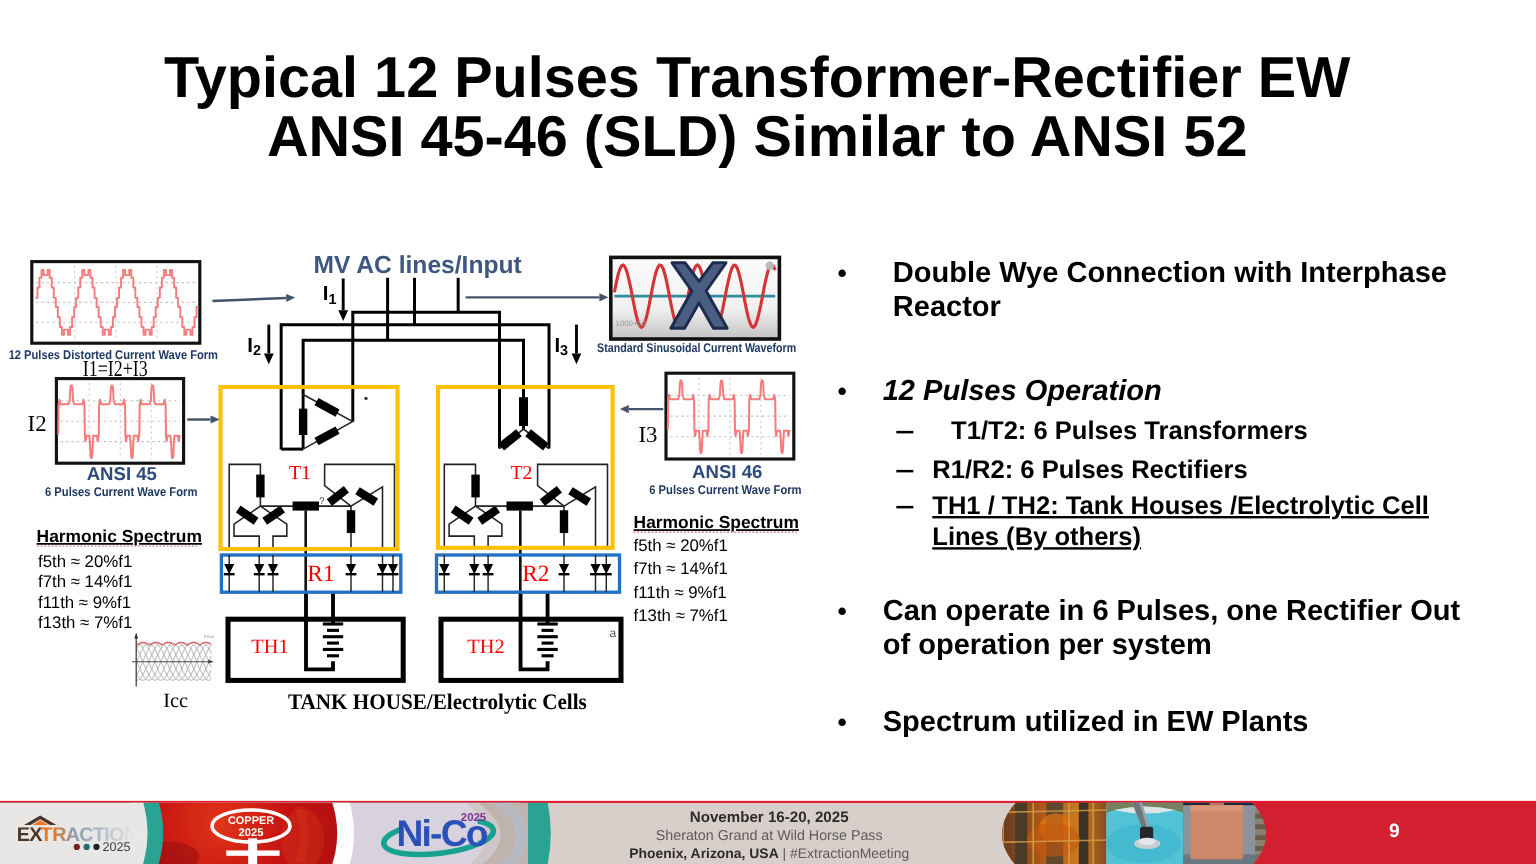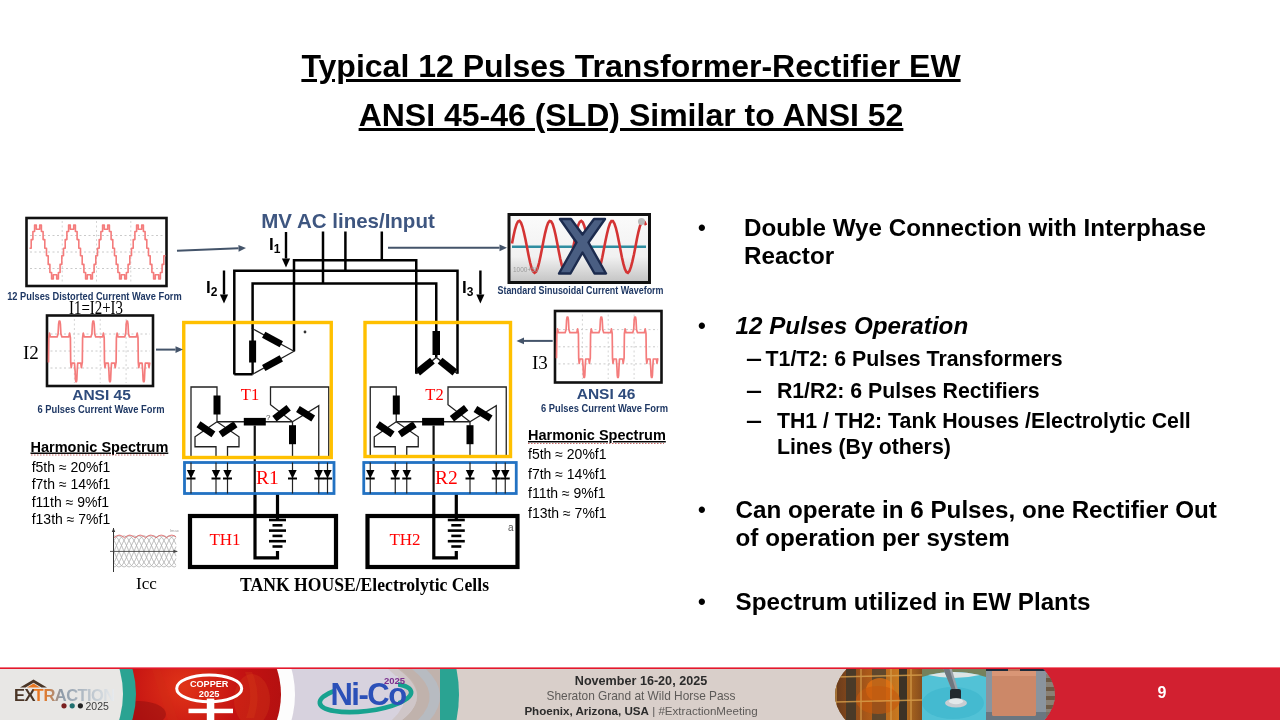--- a/index.html
+++ b/index.html
@@ -2,21 +2,21 @@
 <html><head>
 <meta charset="utf-8">
 <style>
 html,body { margin:0; padding:0; width:1280px; height:720px; background:#fff; overflow:hidden; }
 #slide { position:relative; width:1280px; height:720px; font-family:"Liberation Sans",sans-serif; }
 .abs { position:absolute; }
 </style>
 </head>
 <body>
 <div id="slide">
-  <div class="abs" style="left:0; top:42px; width:1262px; text-align:center; font-size:32px; font-weight:bold; line-height:48.5px; color:#000;text-decoration:underline;">Typical 12 Pulses Transformer-Rectifier EW<br>ANSI 45-46 (SLD) Similar to ANSI 52</div>
+  <div class="abs" style="left:0; top:42px; width:1262px; text-align:center; font-size:48px; font-weight:bold; line-height:48.5px; color:#000;">Typical 12 Pulses Transformer-Rectifier EW<br>ANSI 45-46 (SLD) Similar to ANSI 52</div>
 
   <svg class="abs" style="left:0; top:0;" width="1280" height="720" viewBox="0 0 1280 720">
 <rect x="26.5" y="218" width="140" height="68" fill="#fff" stroke="#111" stroke-width="2.6"></rect>
 <line x1="30" y1="235.5" x2="163" y2="235.5" stroke="#c4c4c4" stroke-width="0.9" stroke-dasharray="2 2.5"></line>
 <line x1="30" y1="252.0" x2="163" y2="252.0" stroke="#c4c4c4" stroke-width="0.9" stroke-dasharray="2 2.5"></line>
 <line x1="30" y1="268.5" x2="163" y2="268.5" stroke="#c4c4c4" stroke-width="0.9" stroke-dasharray="2 2.5"></line>
 <line x1="62.2" y1="221" x2="62.2" y2="283" stroke="#cfcfcf" stroke-width="0.9" stroke-dasharray="2 2.5"></line>
 <line x1="96.5" y1="221" x2="96.5" y2="283" stroke="#cfcfcf" stroke-width="0.9" stroke-dasharray="2 2.5"></line>
 <line x1="130.8" y1="221" x2="130.8" y2="283" stroke="#cfcfcf" stroke-width="0.9" stroke-dasharray="2 2.5"></line>
 <path d="M29.5,248.2 L31.2,248.2 L31.2,239.6 L32.9,239.6 L32.9,231.5 L34.6,231.5 L34.6,225.0 L36.3,225.0 L36.3,229.3 L39.7,229.3 L39.7,225.0 L41.4,225.0 L41.4,231.5 L43.1,231.5 L43.1,239.6 L44.8,239.6 L44.8,248.2 L46.5,248.2 L46.5,255.8 L48.2,255.8 L48.2,264.4 L49.9,264.4 L49.9,272.5 L51.6,272.5 L51.6,279.0 L53.3,279.0 L53.3,274.7 L56.7,274.7 L56.7,279.0 L58.4,279.0 L58.4,272.5 L60.1,272.5 L60.1,264.4 L61.8,264.4 L61.8,255.8 L63.5,255.8 L63.5,248.2 L65.2,248.2 L65.2,239.6 L66.9,239.6 L66.9,231.5 L68.6,231.5 L68.6,225.0 L70.3,225.0 L70.3,229.3 L73.7,229.3 L73.7,225.0 L75.4,225.0 L75.4,231.5 L77.1,231.5 L77.1,239.6 L78.8,239.6 L78.8,248.2 L80.5,248.2 L80.5,255.8 L82.2,255.8 L82.2,264.4 L83.9,264.4 L83.9,272.5 L85.6,272.5 L85.6,279.0 L87.3,279.0 L87.3,274.7 L90.7,274.7 L90.7,279.0 L92.4,279.0 L92.4,272.5 L94.1,272.5 L94.1,264.4 L95.8,264.4 L95.8,255.8 L97.5,255.8 L97.5,248.2 L99.2,248.2 L99.2,239.6 L100.9,239.6 L100.9,231.5 L102.6,231.5 L102.6,225.0 L104.3,225.0 L104.3,229.3 L107.7,229.3 L107.7,225.0 L109.4,225.0 L109.4,231.5 L111.1,231.5 L111.1,239.6 L112.8,239.6 L112.8,248.2 L114.5,248.2 L114.5,255.8 L116.2,255.8 L116.2,264.4 L117.9,264.4 L117.9,272.5 L119.6,272.5 L119.6,279.0 L121.3,279.0 L121.3,274.7 L124.7,274.7 L124.7,279.0 L126.4,279.0 L126.4,272.5 L128.1,272.5 L128.1,264.4 L129.8,264.4 L129.8,255.8 L131.5,255.8 L131.5,248.2 L133.2,248.2 L133.2,239.6 L134.9,239.6 L134.9,231.5 L136.6,231.5 L136.6,225.0 L138.3,225.0 L138.3,229.3 L141.7,229.3 L141.7,225.0 L143.4,225.0 L143.4,231.5 L145.1,231.5 L145.1,239.6 L146.8,239.6 L146.8,248.2 L148.5,248.2 L148.5,255.8 L150.2,255.8 L150.2,264.4 L151.9,264.4 L151.9,272.5 L153.6,272.5 L153.6,279.0 L155.3,279.0 L155.3,274.7 L158.7,274.7 L158.7,279.0 L160.4,279.0 L160.4,272.5 L162.1,272.5 L162.1,264.4 L163.8,264.4 L163.8,255.8 L165.5,255.8" stroke="#f47c7c" stroke-width="1.6" fill="none" stroke-linejoin="round"></path>
@@ -327,18 +327,18 @@
 <text x="384" y="684" font-family="Liberation Sans, sans-serif" font-weight="bold" font-size="9.5" fill="#7a2e8e">2025</text>
 <text x="641" y="685.3" font-family="Liberation Sans, sans-serif" font-weight="bold" font-size="12.6" fill="#2b2b2b" text-anchor="middle">November 16-20, 2025</text>
 <text x="641" y="699.8" font-family="Liberation Sans, sans-serif" font-size="11.9" fill="#5d5a58" text-anchor="middle">Sheraton Grand at Wild Horse Pass</text>
 <text x="641" y="715" font-family="Liberation Sans, sans-serif" font-size="11.6" fill="#5d5a58" text-anchor="middle"><tspan font-weight="bold" fill="#2b2b2b">Phoenix, Arizona, USA</tspan> | #ExtractionMeeting</text>
 <text x="1162" y="697.5" font-family="Liberation Sans, sans-serif" font-weight="bold" font-size="16" fill="#fff" text-anchor="middle">9</text>
 </g>
   </svg>
 
   <div class="abs" style="left:698px; top:213.5px; font-size:24.2px; font-weight:bold; line-height:28.4px; color:#000;"><span style="position:absolute; left:0; font-size:22px;">•</span><span style="display:inline-block; margin-left:46px;">Double Wye Connection with Interphase<br>Reactor</span></div>
   <div class="abs" style="left:698px; top:312.2px; font-size:24.2px; font-weight:bold; line-height:28.4px; color:#000;"><span style="position:absolute; left:0; font-size:22px;">•</span><span style="display:inline-block; margin-left:37.6px;font-style:italic;">12 Pulses Operation</span></div>
-  <div class="abs" style="left:745.6px; top:346.2px; font-size:21.3px; font-weight:bold; line-height:26.5px; color:#000;"><span style="position:absolute; left:0; transform:scaleX(1.35); transform-origin:left;">–</span><span style="display:inline-block; margin-left:20px;">T1/T2: 6 Pulses Transformers</span></div>
+  <div class="abs" style="left:745.6px; top:346.2px; font-size:21.3px; font-weight:bold; line-height:26.5px; color:#000;"><span style="position:absolute; left:0; transform:scaleX(1.35); transform-origin:left;">–</span><span style="display:inline-block; margin-left:47px;">T1/T2: 6 Pulses Transformers</span></div>
   <div class="abs" style="left:745.6px; top:377.5px; font-size:21.3px; font-weight:bold; line-height:26.5px; color:#000;"><span style="position:absolute; left:0; transform:scaleX(1.35); transform-origin:left;">–</span><span style="display:inline-block; margin-left:31.3px;text-align:right;">R1/R2: 6 Pulses Rectifiers</span></div>
-  <div class="abs" style="left:745.6px; top:407.6px; font-size:21.3px; font-weight:bold; line-height:26.5px; color:#000;"><span style="position:absolute; left:0; transform:scaleX(1.35); transform-origin:left;">–</span><span style="display:inline-block; margin-left:31.3px;">TH1 / TH2: Tank Houses /Electrolytic Cell<br>Lines (By others)</span></div>
+  <div class="abs" style="left:745.6px; top:407.6px; font-size:21.3px; font-weight:bold; line-height:26.5px; color:#000;"><span style="position:absolute; left:0; transform:scaleX(1.35); transform-origin:left;">–</span><span style="display:inline-block; margin-left:31.3px;text-decoration:underline;">TH1 / TH2: Tank Houses /Electrolytic Cell<br>Lines (By others)</span></div>
   <div class="abs" style="left:698px; top:496px; font-size:24.2px; font-weight:bold; line-height:28.4px; color:#000;"><span style="position:absolute; left:0; font-size:22px;">•</span><span style="display:inline-block; margin-left:37.6px;">Can operate in 6 Pulses, one Rectifier Out<br>of operation per system</span></div>
   <div class="abs" style="left:698px; top:588.2px; font-size:24.2px; font-weight:bold; line-height:28.4px; color:#000;"><span style="position:absolute; left:0; font-size:22px;">•</span><span style="display:inline-block; margin-left:37.6px;">Spectrum utilized in EW Plants</span></div>
 </div>
 
 </body></html>

